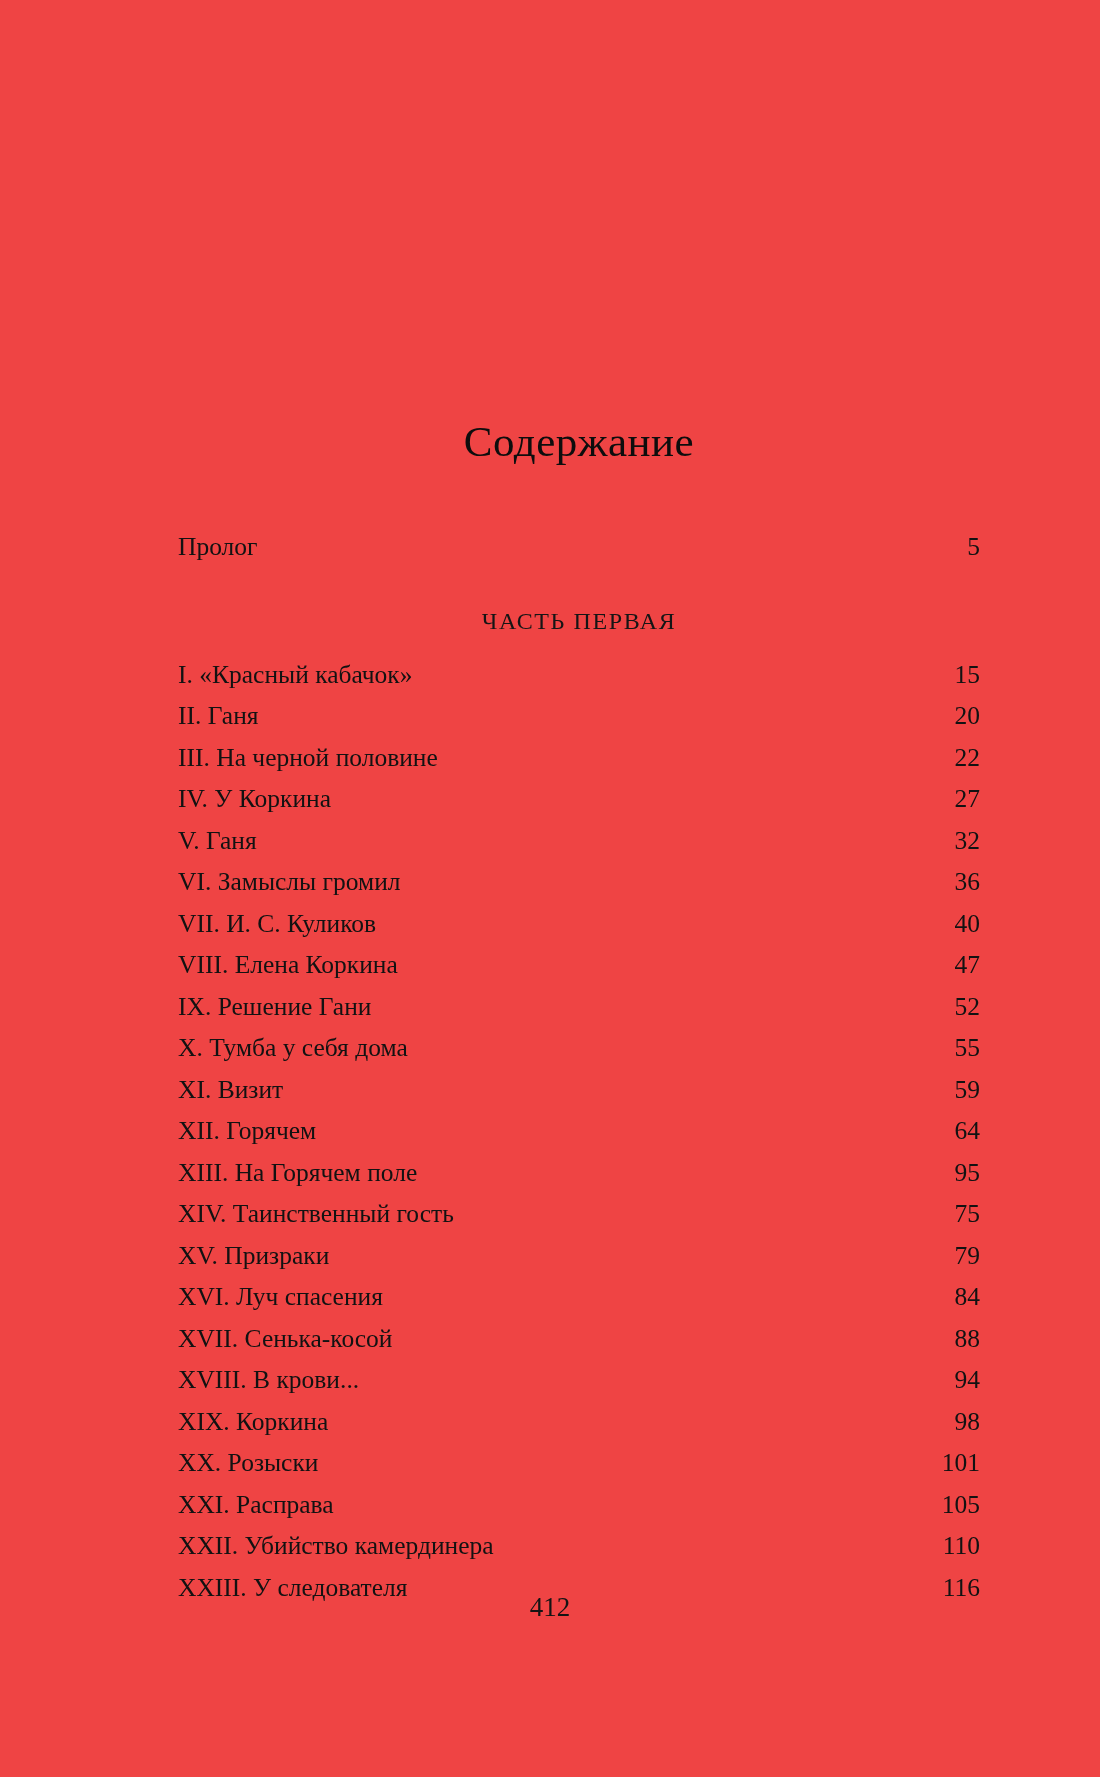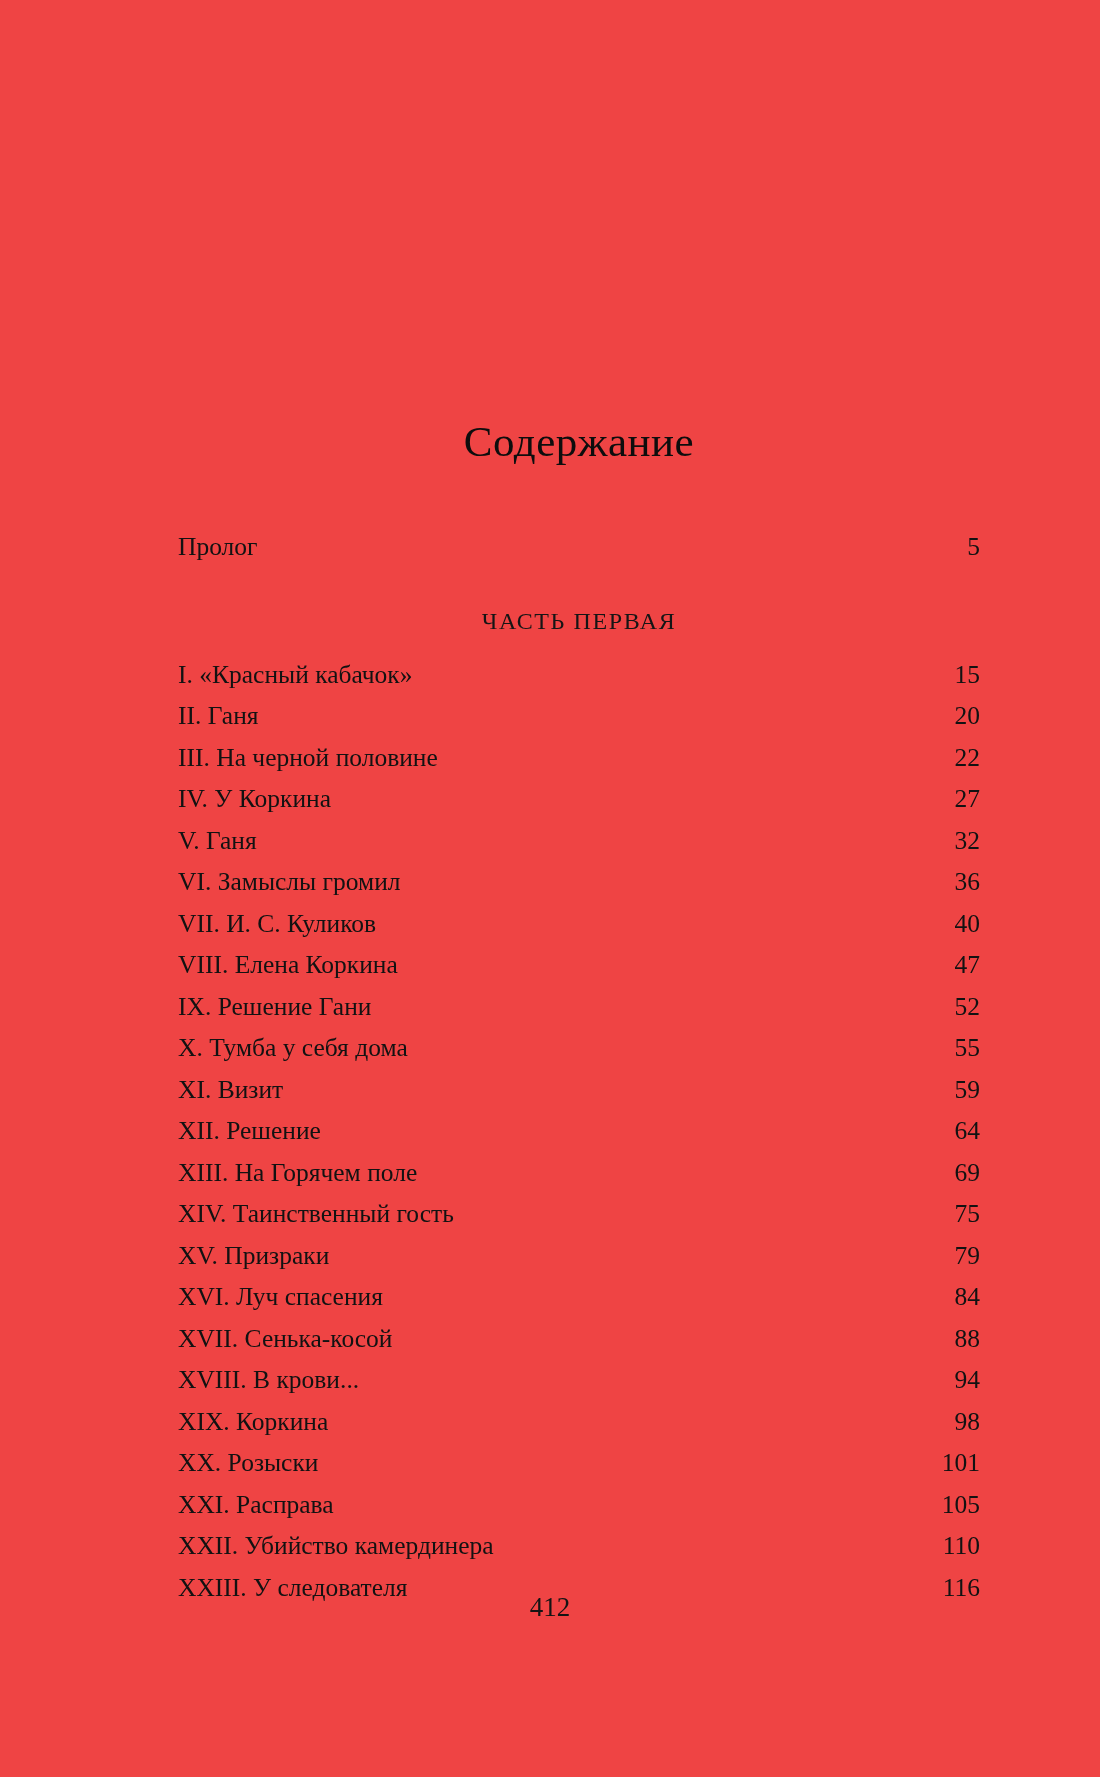--- a/index.html
+++ b/index.html
@@ -196,29 +196,29 @@
         <span class="page">55</span>
       </li>
 
       <li class="toc-row">
         <span class="label">XI. Визит</span>
         <span class="leader"></span>
         <span class="page">59</span>
       </li>
 
       <li class="toc-row">
-        <span class="label">XII. Решение</span>
+        <span class="label">XII. Горячем</span>
         <span class="leader"></span>
         <span class="page">64</span>
       </li>
 
       <li class="toc-row">
         <span class="label">XIII. На Горячем поле</span>
         <span class="leader"></span>
-        <span class="page">69</span>
+        <span class="page">95</span>
       </li>
 
       <li class="toc-row">
         <span class="label">XIV. Таинственный гость</span>
         <span class="leader"></span>
         <span class="page">75</span>
       </li>
 
       <li class="toc-row">
         <span class="label">XV. Призраки</span>

